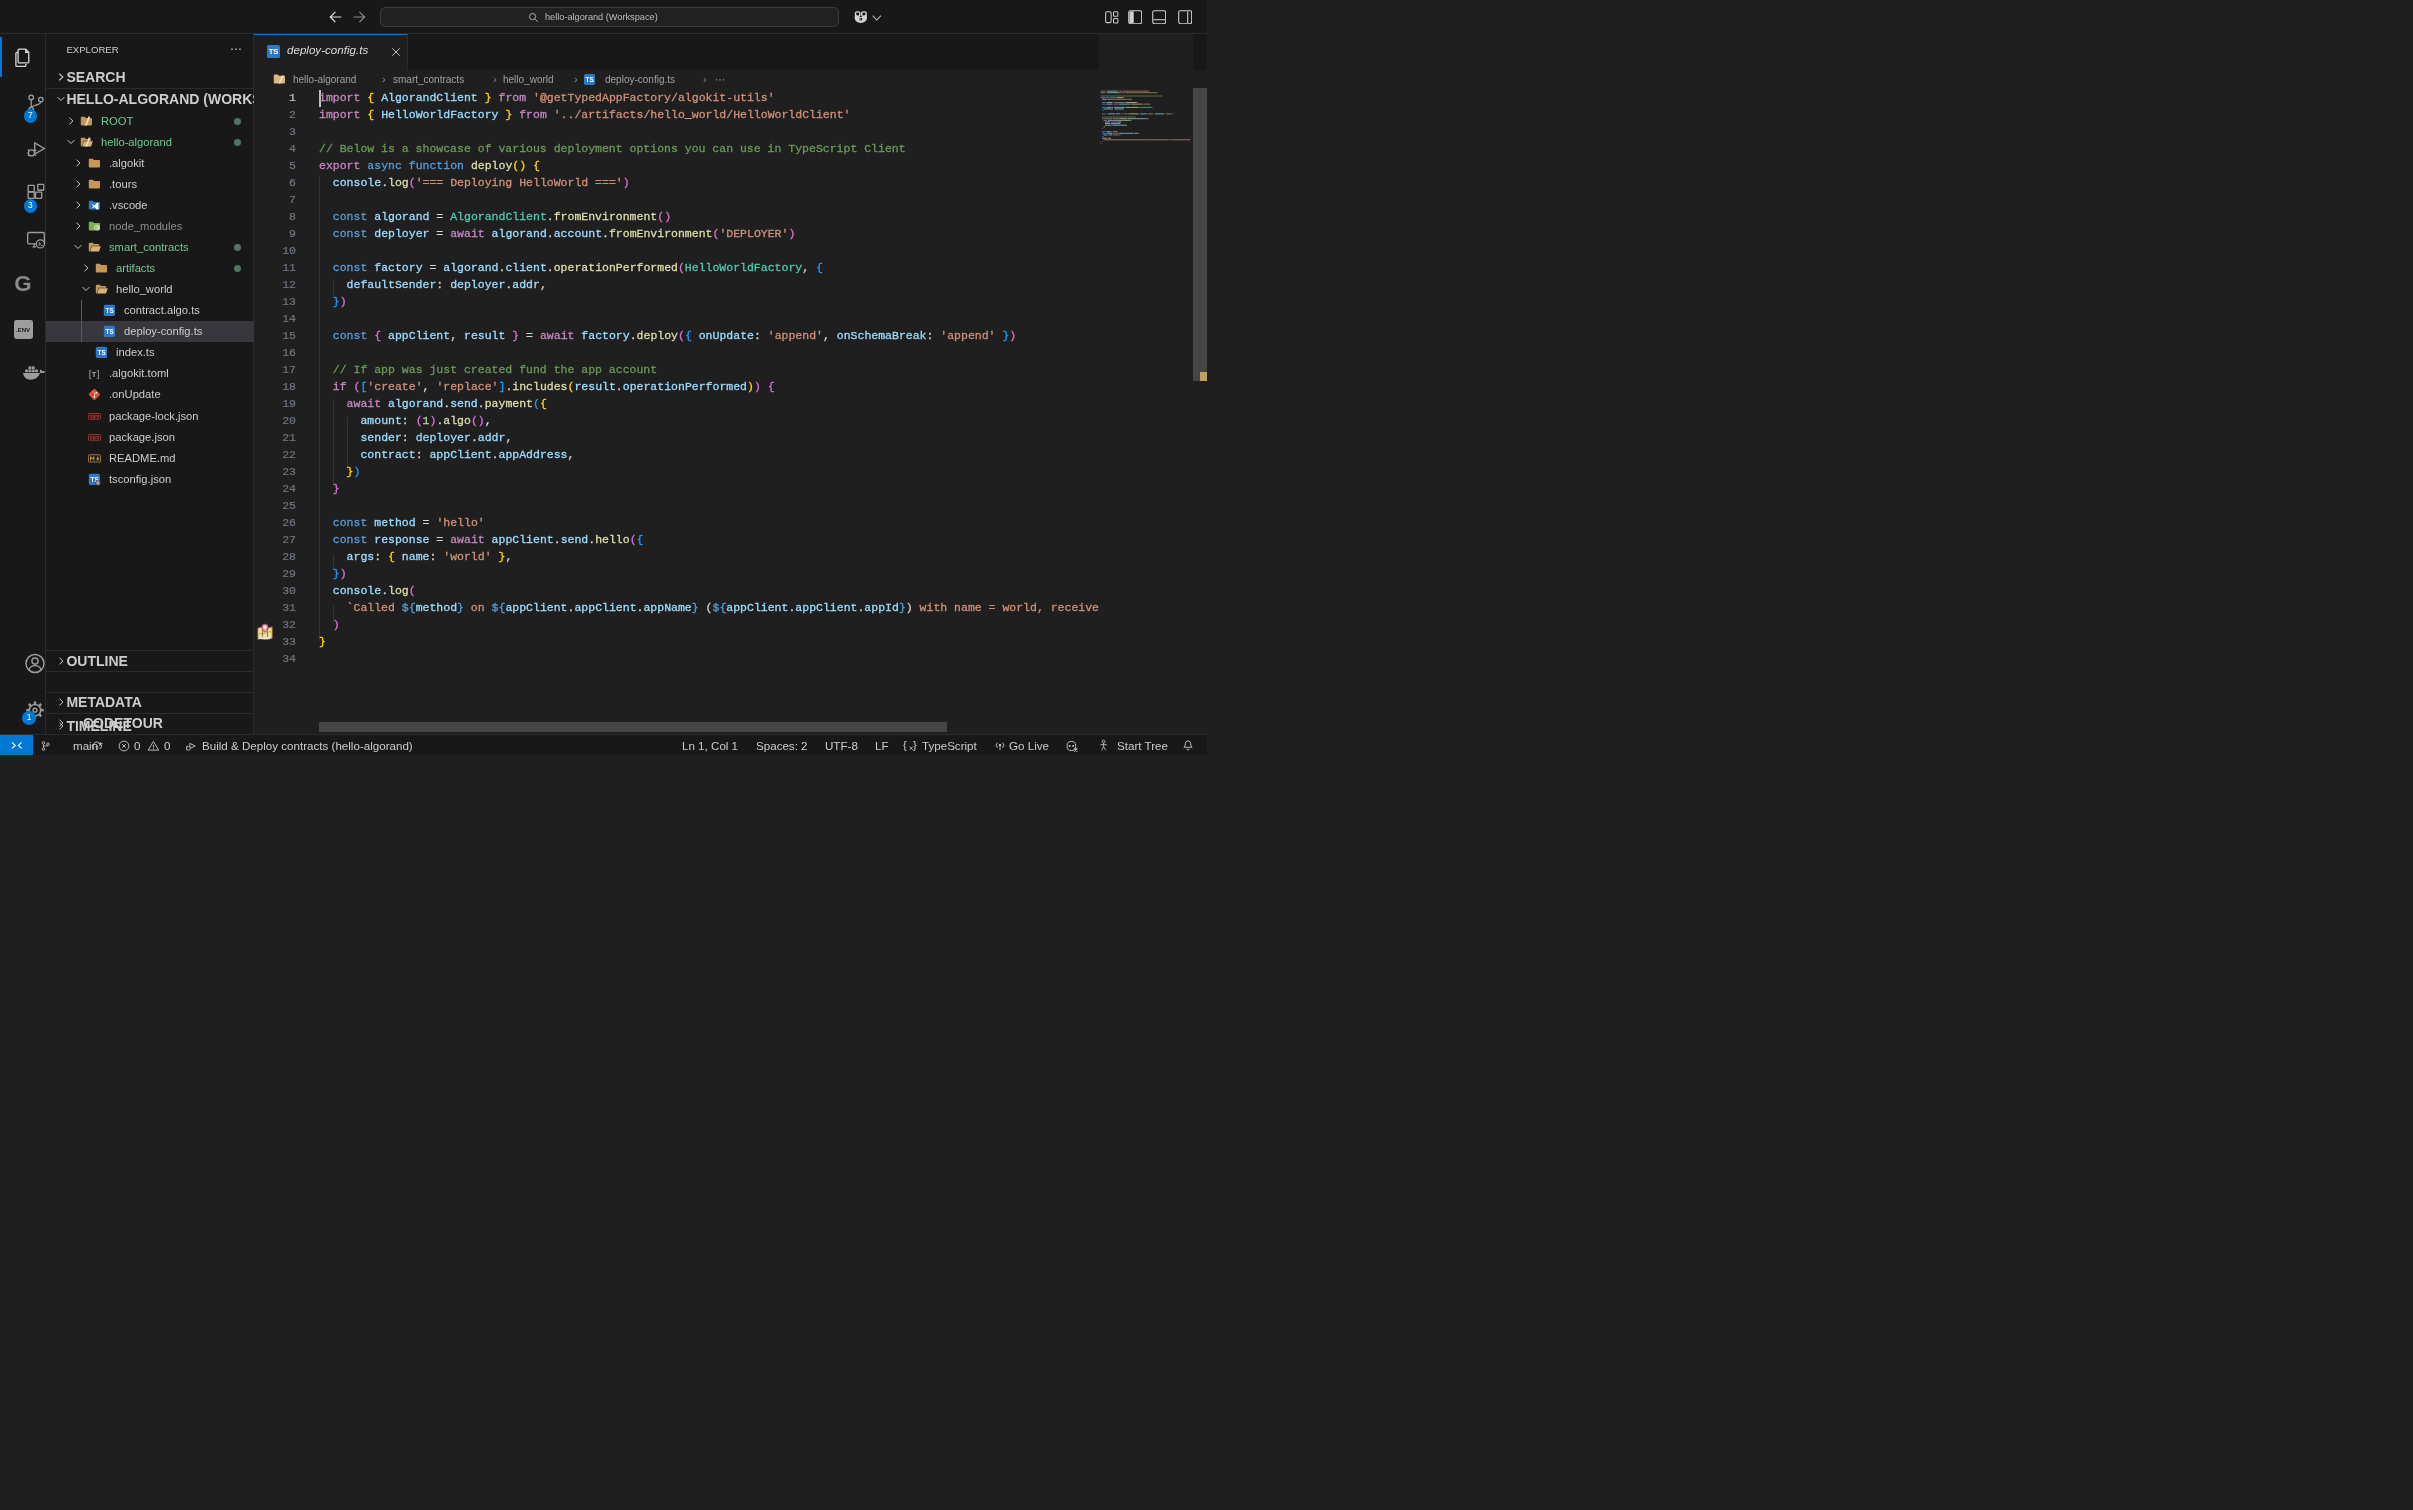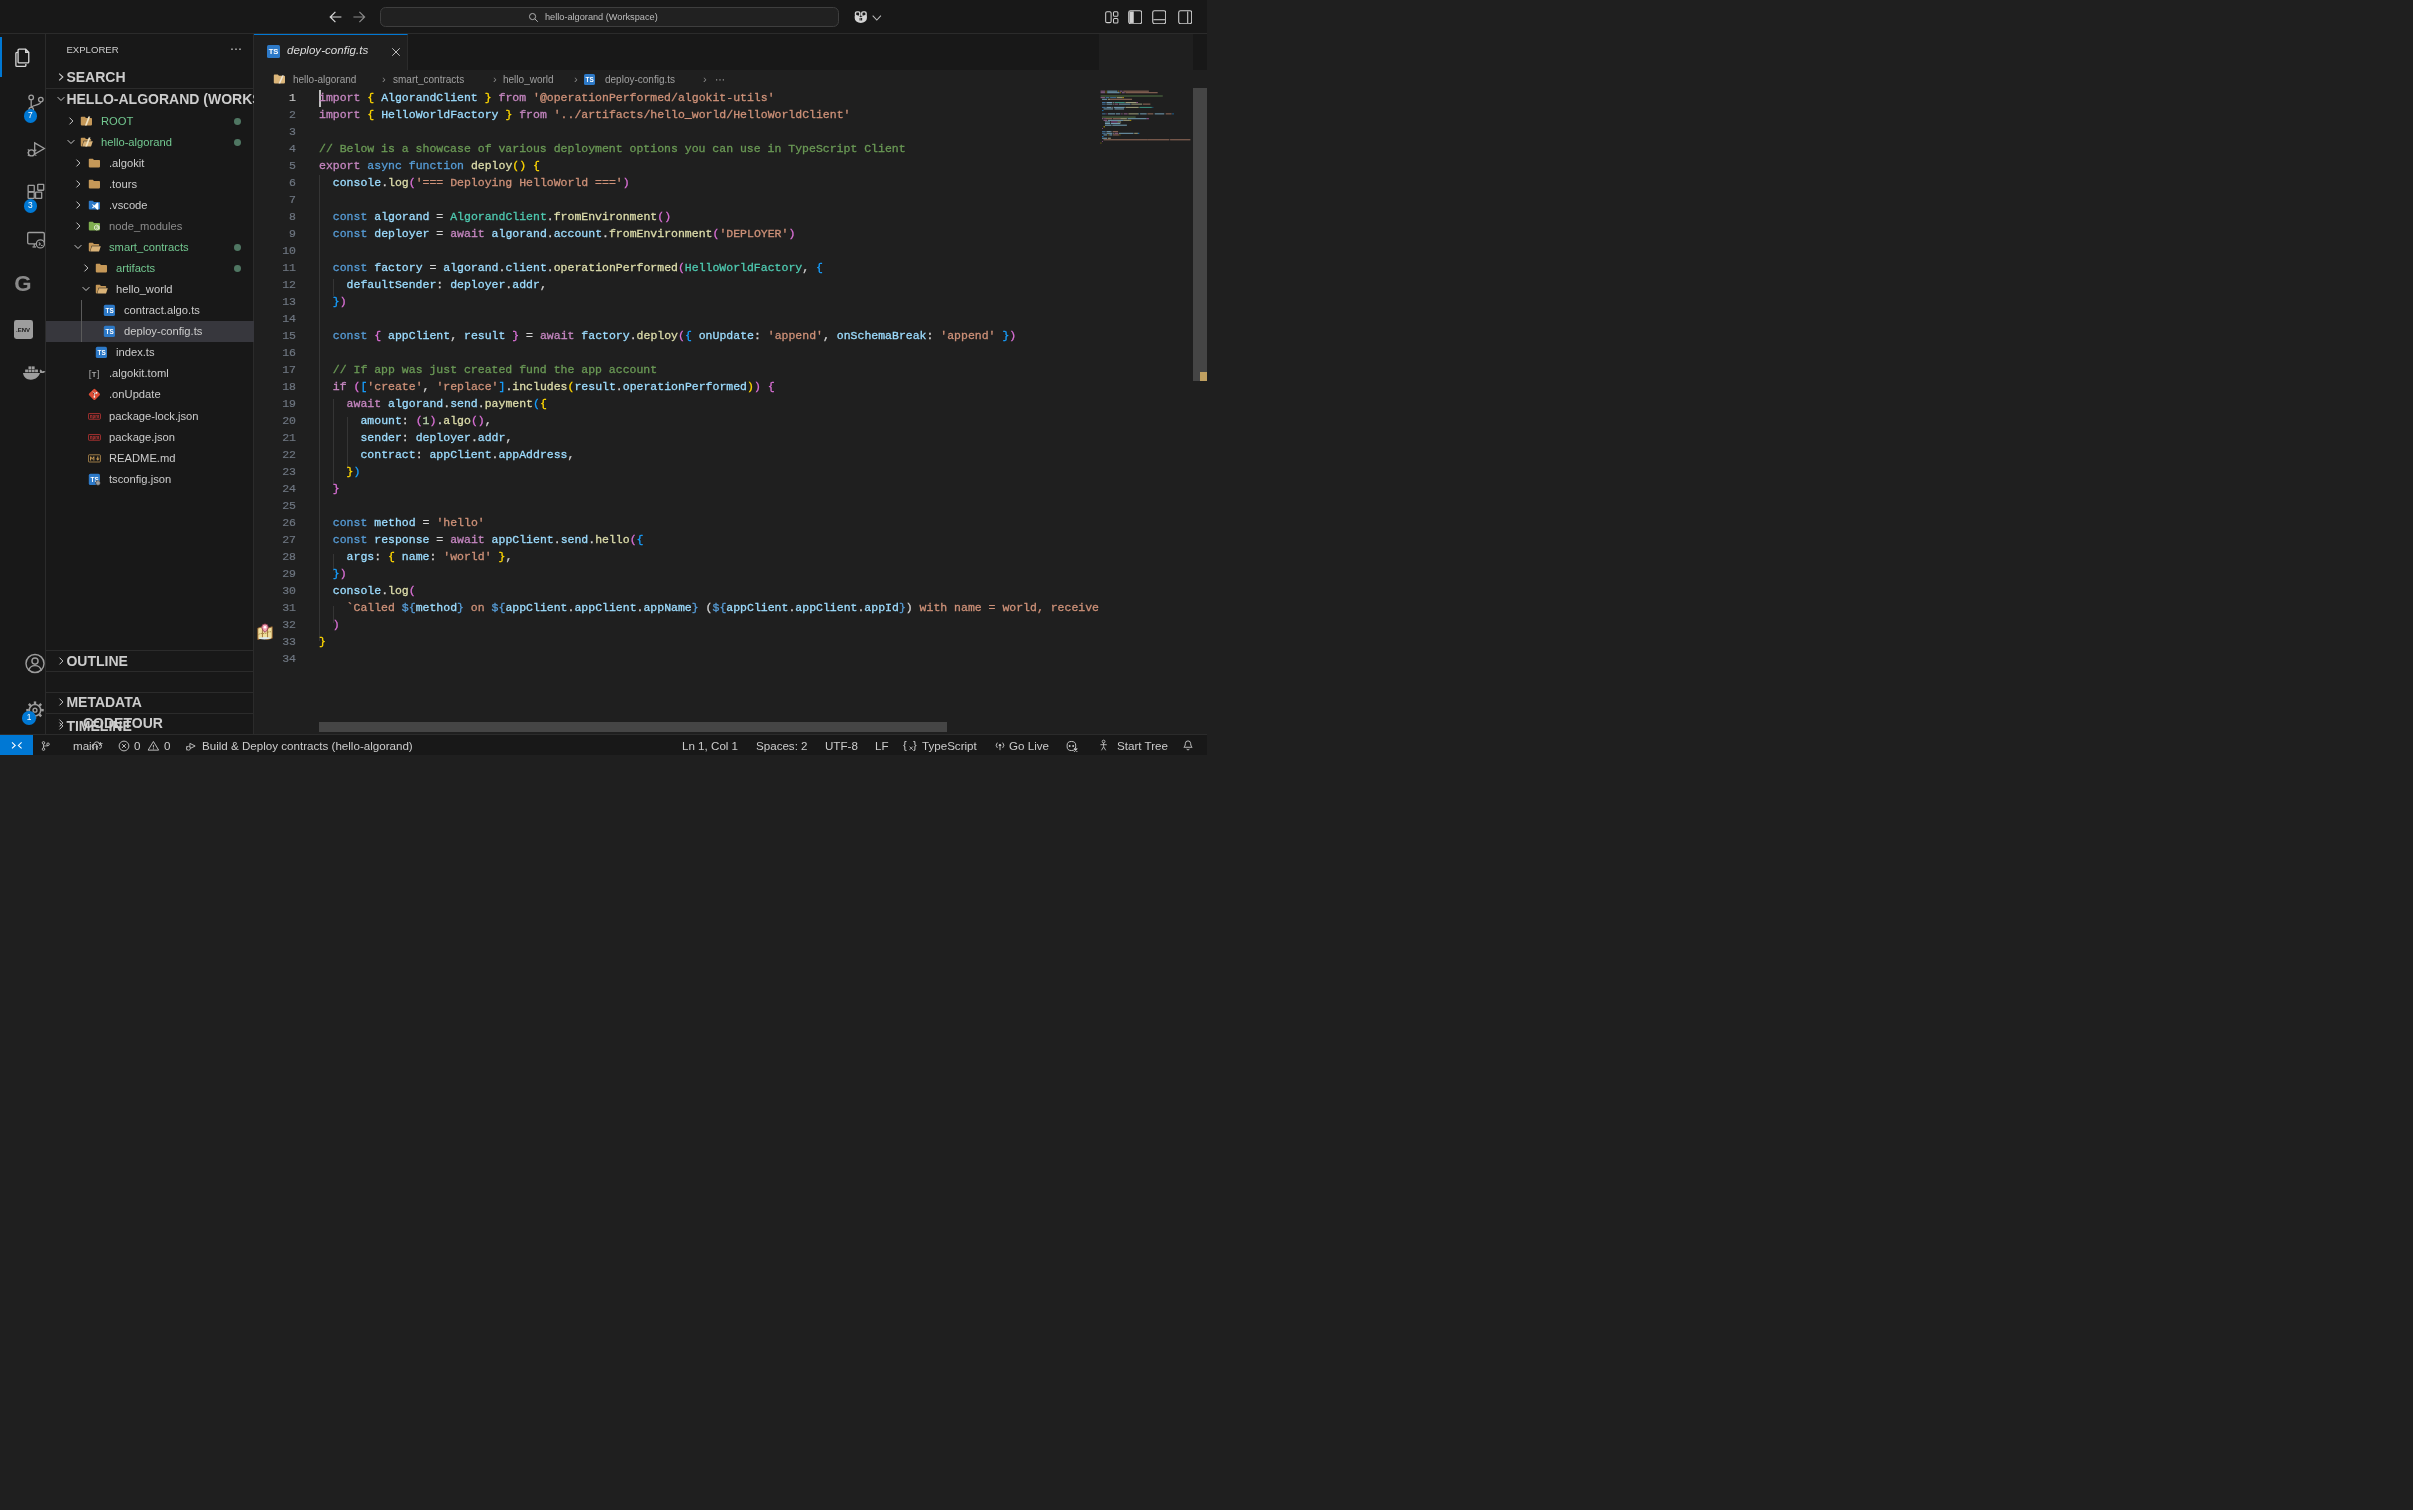--- a/index.html
+++ b/index.html
@@ -486,21 +486,21 @@
 32
 33
 34</div>
 
   <div class="ig" style="left:65px;top:86px;height:466px;"></div>
   <div class="ig" style="left:79px;top:190px;height:17px;"></div>
   <div class="ig" style="left:79px;top:310px;height:86px;"></div>
   <div class="ig" style="left:93px;top:328px;height:52px;"></div>
   <div class="ig" style="left:79px;top:465px;height:17px;"></div>
   <div class="ig" style="left:79px;top:517px;height:17px;"></div>
-  <div id="code"><span class="k">import</span> <span class="y">{</span> <span class="v">AlgorandClient</span> <span class="y">}</span> <span class="k">from</span> <span class="s">'@operationPerformed/algokit-utils'</span>
+  <div id="code"><span class="k">import</span> <span class="y">{</span> <span class="v">AlgorandClient</span> <span class="y">}</span> <span class="k">from</span> <span class="s">'@getTypedAppFactory/algokit-utils'</span>
 <span class="k">import</span> <span class="y">{</span> <span class="v">HelloWorldFactory</span> <span class="y">}</span> <span class="k">from</span> <span class="s">'../artifacts/hello_world/HelloWorldClient'</span>
 
 <span class="c">// Below is a showcase of various deployment options you can use in TypeScript Client</span>
 <span class="k">export</span> <span class="b">async</span> <span class="b">function</span> <span class="f">deploy</span><span class="y">()</span> <span class="y">{</span>
   <span class="v">console</span>.<span class="f">log</span><span class="m">(</span><span class="s">'=== Deploying HelloWorld ==='</span><span class="m">)</span>
 
   <span class="b">const</span> <span class="v">algorand</span> = <span class="t">AlgorandClient</span>.<span class="f">fromEnvironment</span><span class="m">()</span>
   <span class="b">const</span> <span class="v">deployer</span> = <span class="k">await</span> <span class="v">algorand</span>.<span class="v">account</span>.<span class="f">fromEnvironment</span><span class="m">(</span><span class="s">'DEPLOYER'</span><span class="m">)</span>
 
   <span class="b">const</span> <span class="v">factory</span> = <span class="v">algorand</span>.<span class="v">client</span>.<span class="f">operationPerformed</span><span class="m">(</span><span class="t">HelloWorldFactory</span>, <span class="u">{</span>

